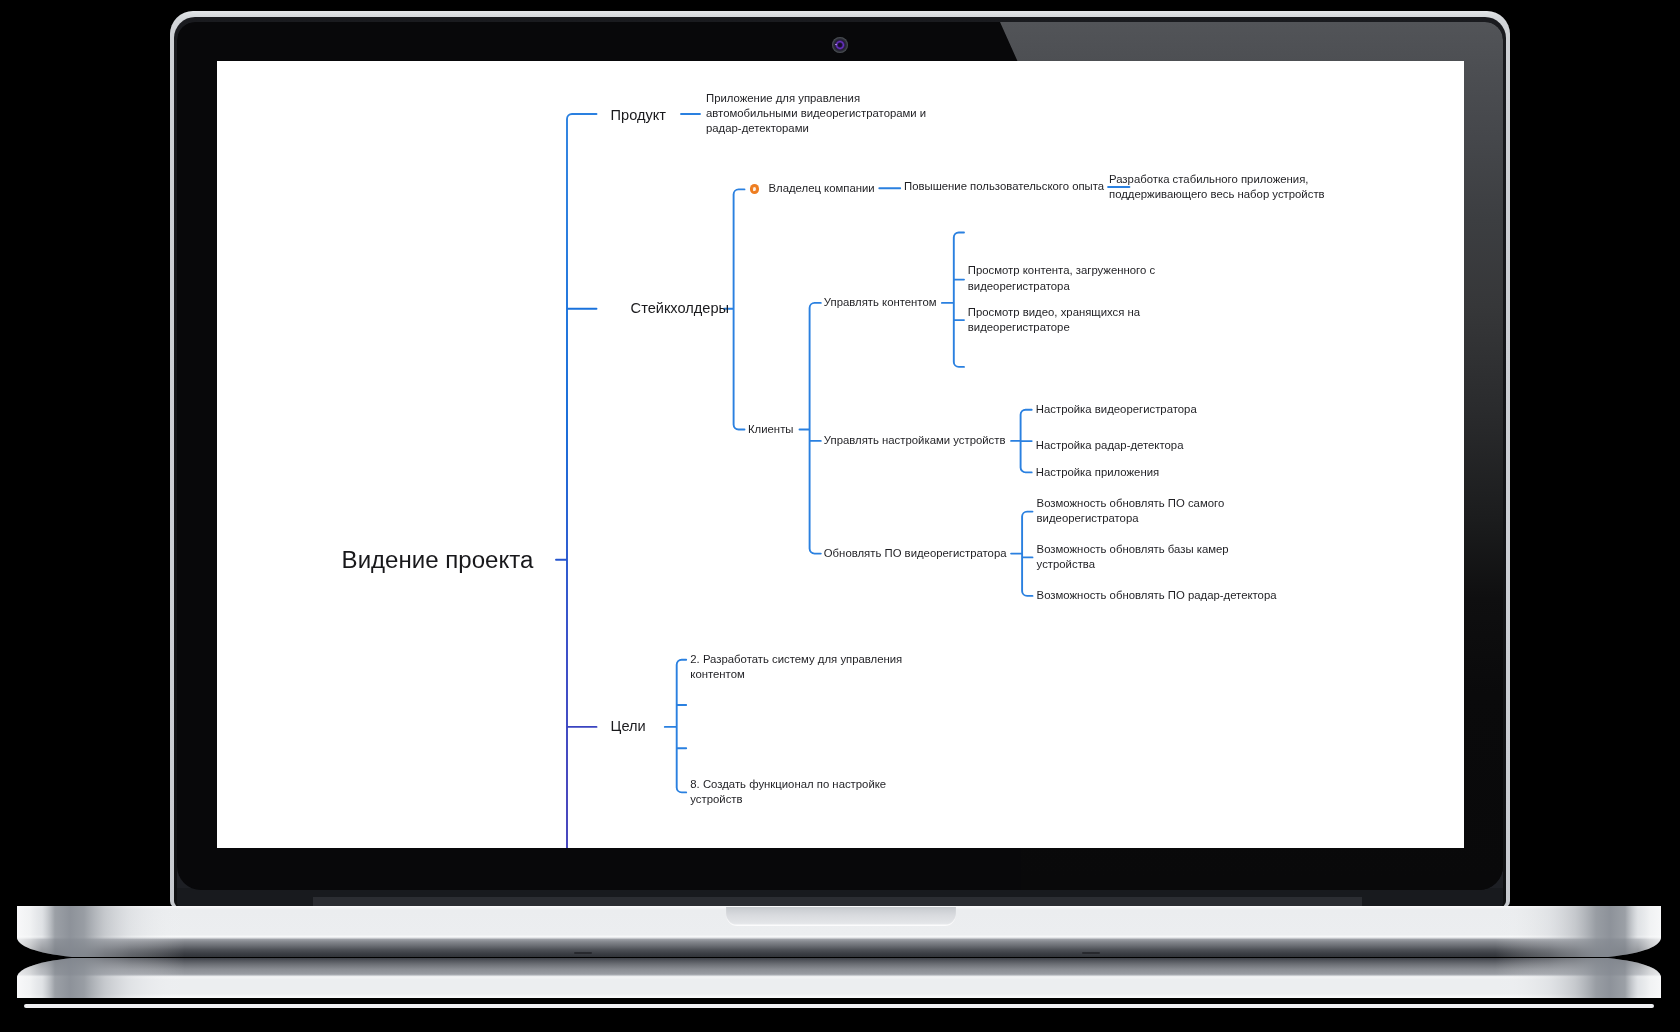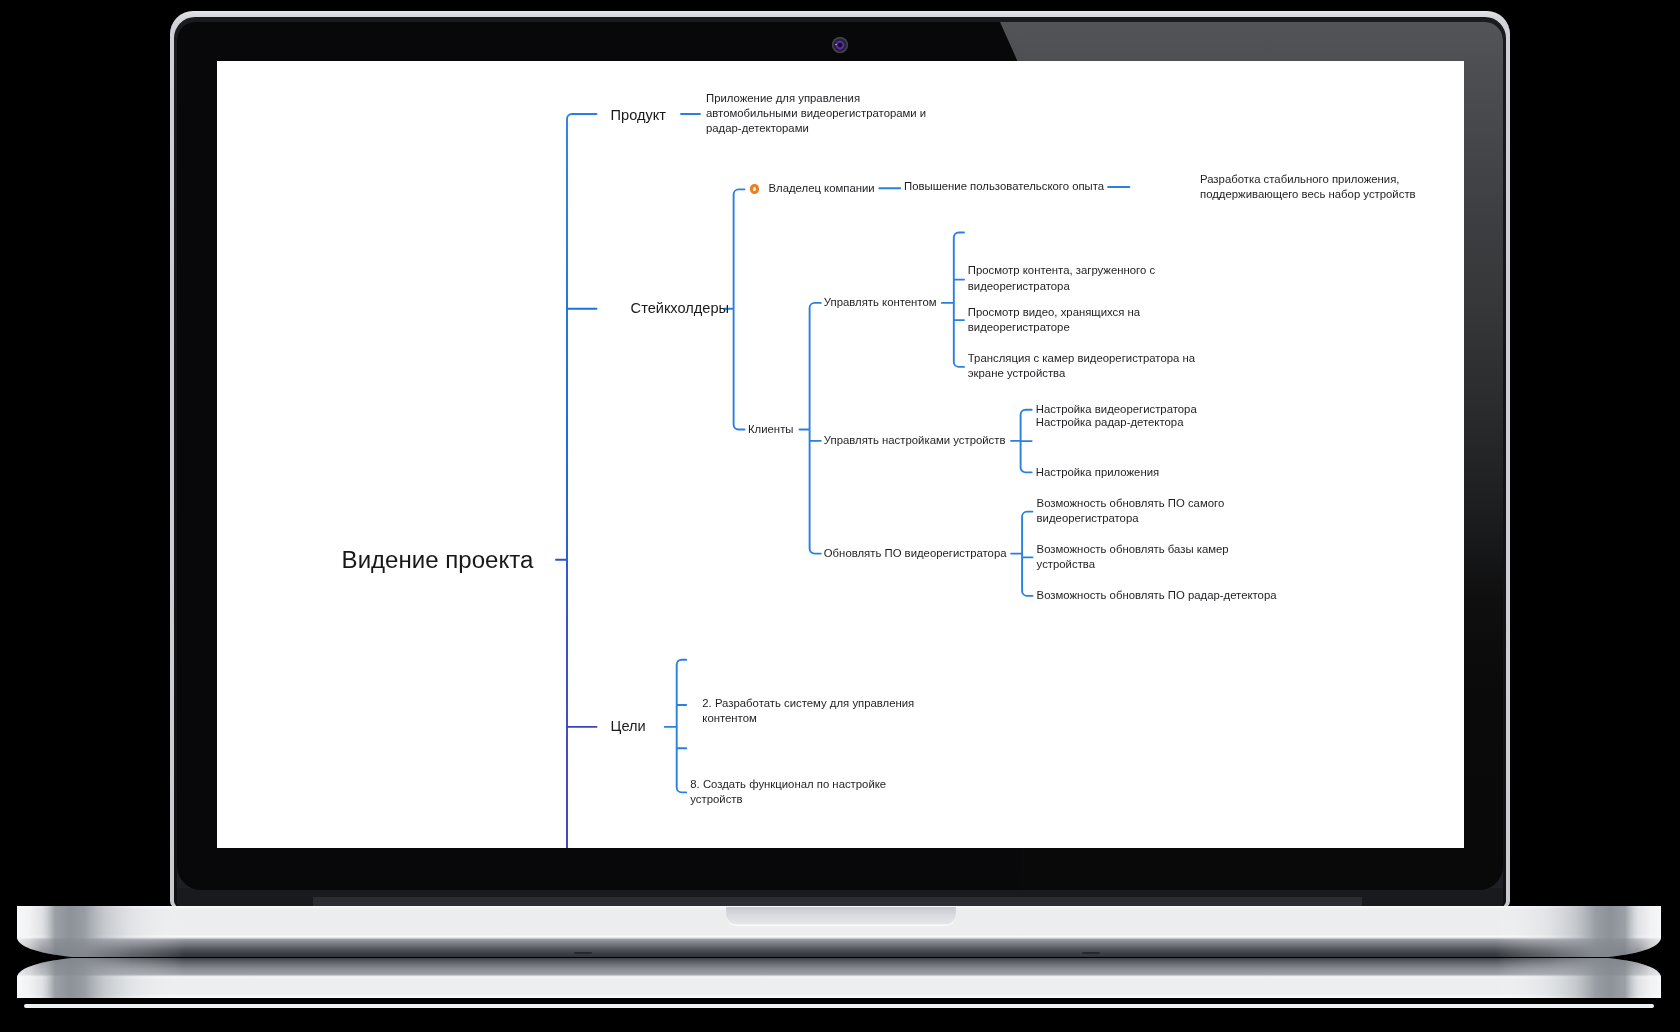--- a/index.html
+++ b/index.html
@@ -109,35 +109,34 @@
 <div class="badge" style="left:749.9px;top:184px">
                 <i></i>
               </div>
 <div class="node root-label" style="left:341.6px;top:547.70px;">Видение проекта</div>
 <div class="node l1-label" style="left:610.6px;top:107px;">Продукт</div>
 <div class="node l1-label" style="left:610.6px;top:300.30px;margin-left:20px;">Стейкхолдеры</div>
 <div class="node l1-label" style="left:610.6px;top:718.40px;text-align:center;">Цели</div>
 <div class="node l2-label" style="left:706.0px;top:90.68px;width:229px;">Приложение для управления автомобильными видеорегистраторами и радар-детекторами</div>
 <div class="node l2-label" style="left:768.5px;top:180.52px;">Владелец компании</div>
 <div class="node l2-label" style="left:904.0px;top:179.32px;">Повышение пользовательского опыта</div>
-<div class="node l2-label" style="left:1200px;top:171.65px;width:225px;">Разработка стабильного приложения, поддерживающего весь набор устройств</div>
+<div class="node l2-label" style="left:1109px;top:171.65px;width:225px;">Разработка стабильного приложения, поддерживающего весь набор устройств</div>
 <div class="node l2-label" style="left:748.0px;top:421.82px;">Клиенты</div>
 <div class="node l2-label" style="left:823.8px;top:295.22px;">Управлять контентом</div>
 <div class="node l2-label" style="left:823.8px;top:433.22px;">Управлять настройками устройств</div>
 <div class="node l2-label" style="left:823.8px;top:545.93px;">Обновлять ПО видеорегистратора</div>
 <div class="node l2-label" style="left:967.8px;top:263.45px;width:196px;">Просмотр контента, загруженного с видеорегистратора</div>
 <div class="node l2-label" style="left:967.8px;top:304.65px;width:181px;">Просмотр видео, хранящихся на видеорегистраторе</div>
-<div class="node l2-label" style="left:967.8px;top:351.15px;width:236px;">Трансляция с камер видеорегистратора на экране устройства</div>
 <div class="node l2-label" style="left:1035.8px;top:402.02px;">Настройка видеорегистратора</div>
-<div class="node l2-label" style="left:1035.8px;top:415px;">Настройка радар-детектора</div>
+<div class="node l2-label" style="left:1035.8px;top:438px;">Настройка радар-детектора</div>
 <div class="node l2-label" style="left:1035.8px;top:464.72px;">Настройка приложения</div>
 <div class="node l2-label" style="left:1036.6px;top:495.85px;width:197px;">Возможность обновлять ПО самого видеорегистратора</div>
 <div class="node l2-label" style="left:1036.6px;top:541.85px;width:201px;">Возможность обновлять базы камер устройства</div>
 <div class="node l2-label" style="left:1036.6px;top:588.23px;">Возможность обновлять ПО радар-детектора</div>
-<div class="node l2-label" style="left:690.3px;top:696px;width:221px;margin-left:12px;">2. Разработать систему для управления контентом</div>
+<div class="node l2-label" style="left:690.3px;top:652px;width:221px;">2. Разработать систему для управления контентом</div>
 <div class="node l2-label" style="left:690.3px;top:777.05px;width:205px;">8. Создать функционал по настройке устройств</div>
 </div>
             </div>
       </div>
     </div>
     <svg class="chassis" viewBox="0 890 1680 130">
       <defs>
         <linearGradient id="slabV" x1="0" y1="906" x2="0" y2="957" gradientUnits="userSpaceOnUse">
           <stop offset="0" stop-color="#fdfdfe"></stop>
             <stop offset=".04" stop-color="#f2f3f5"></stop>

